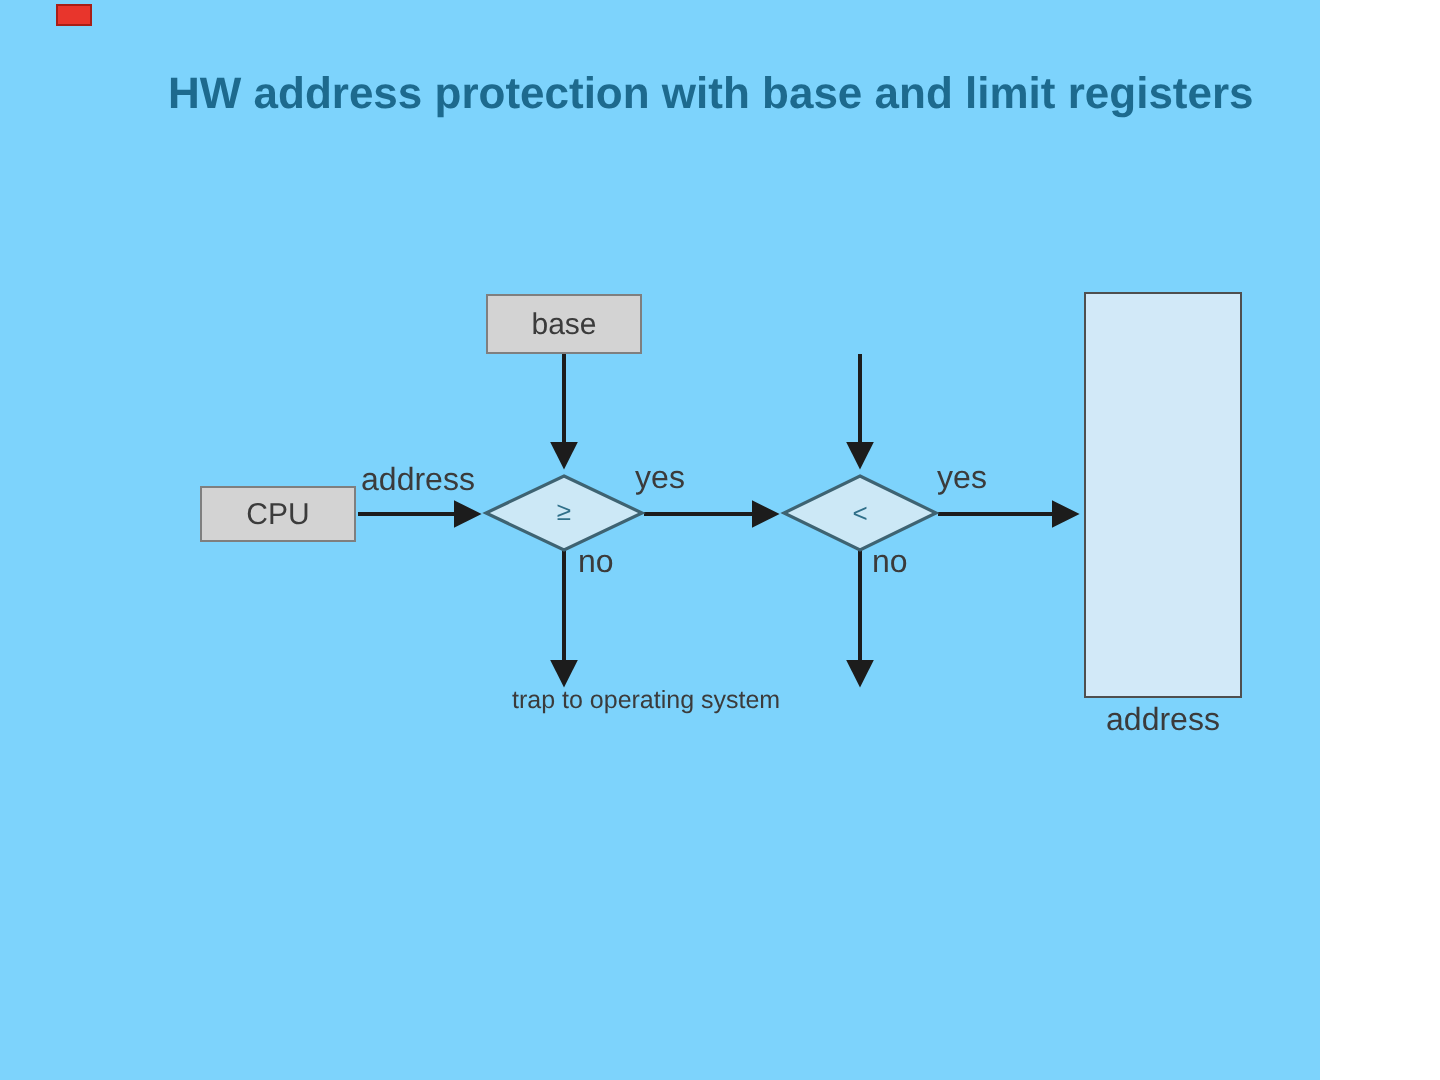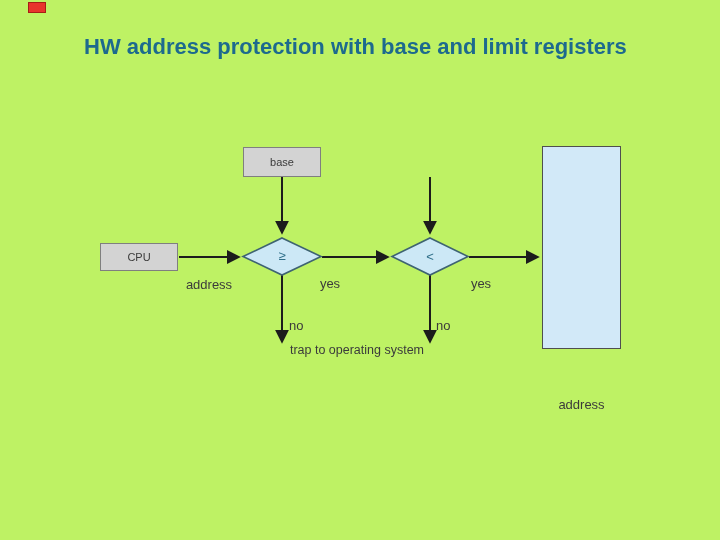--- a/index.html
+++ b/index.html
@@ -3,23 +3,23 @@
 <meta charset="utf-8">
 <style>
   html, body {
     margin: 0;
     padding: 0;
     background: #ffffff;
     font-family: "Liberation Sans", "DejaVu Sans", sans-serif;
   }
   .slide {
     position: relative;
-    width: 720px;
+    width: 660px;
     height: 540px;
-    background: #bef264;
+    background: #7dd3fc;
     overflow: hidden;
   }
   .corner-marker {
     position: absolute;
     left: 28px;
     top: 2px;
     width: 18px;
     height: 11px;
     background: #e8352c;
     border: 1px solid #a81e16;
@@ -41,54 +41,52 @@
     top: 0;
     width: 720px;
     height: 540px;
   }
   .node {
     position: absolute;
     box-sizing: border-box;
     display: flex;
     align-items: center;
     justify-content: center;
-    font-size: 11px;
+    font-size: 15px;
     color: #3b3b3b;
   }
   .gray-box {
     background: #d3d3d3;
     border: 1.5px solid #7f7f7f;
   }
   .box-base       { left: 243px; top: 147px; width: 78px; height: 30px; }
   .box-base-limit { left: 391px; top: 147px; width: 78px; height: 30px; font-size: 12.5px; }
   .box-cpu        { left: 100px; top: 243px; width: 78px; height: 28px; }
   .box-memory {
     left: 542px; top: 146px; width: 79px; height: 203px;
     background: #d2e9f8;
     border: 1.5px solid #4f4f4f;
   }
   .diagram-label {
     position: absolute;
-    font-size: 13px;
+    font-size: 16px;
     color: #3b3b3b;
     line-height: 14px;
-    margin-top: 44px;
   }
   .lbl-address { left: 178px; top: 234px; width: 62px; text-align: center; }
   .lbl-yes1    { left: 310px; top: 233px; width: 40px; text-align: center; }
   .lbl-yes2    { left: 459px; top: 233px; width: 44px; text-align: center; }
   .lbl-no1     { left: 289px; top: 275px; width: 30px; text-align: left; }
   .lbl-no2     { left: 436px; top: 275px; width: 30px; text-align: left; }
   .lbl-memory  { left: 542px; top: 354px; width: 79px; text-align: center; }
   .trap-text {
     position: absolute;
     left: 256px;
     top: 343px;
     width: 202px;
-    text-align: center;
     font-size: 12.5px;
     line-height: 14.5px;
     color: #3b3b3b;
   }
   .diamond-glyph {
     position: absolute;
     width: 24px;
     height: 16px;
     text-align: center;
     font-size: 13px;

